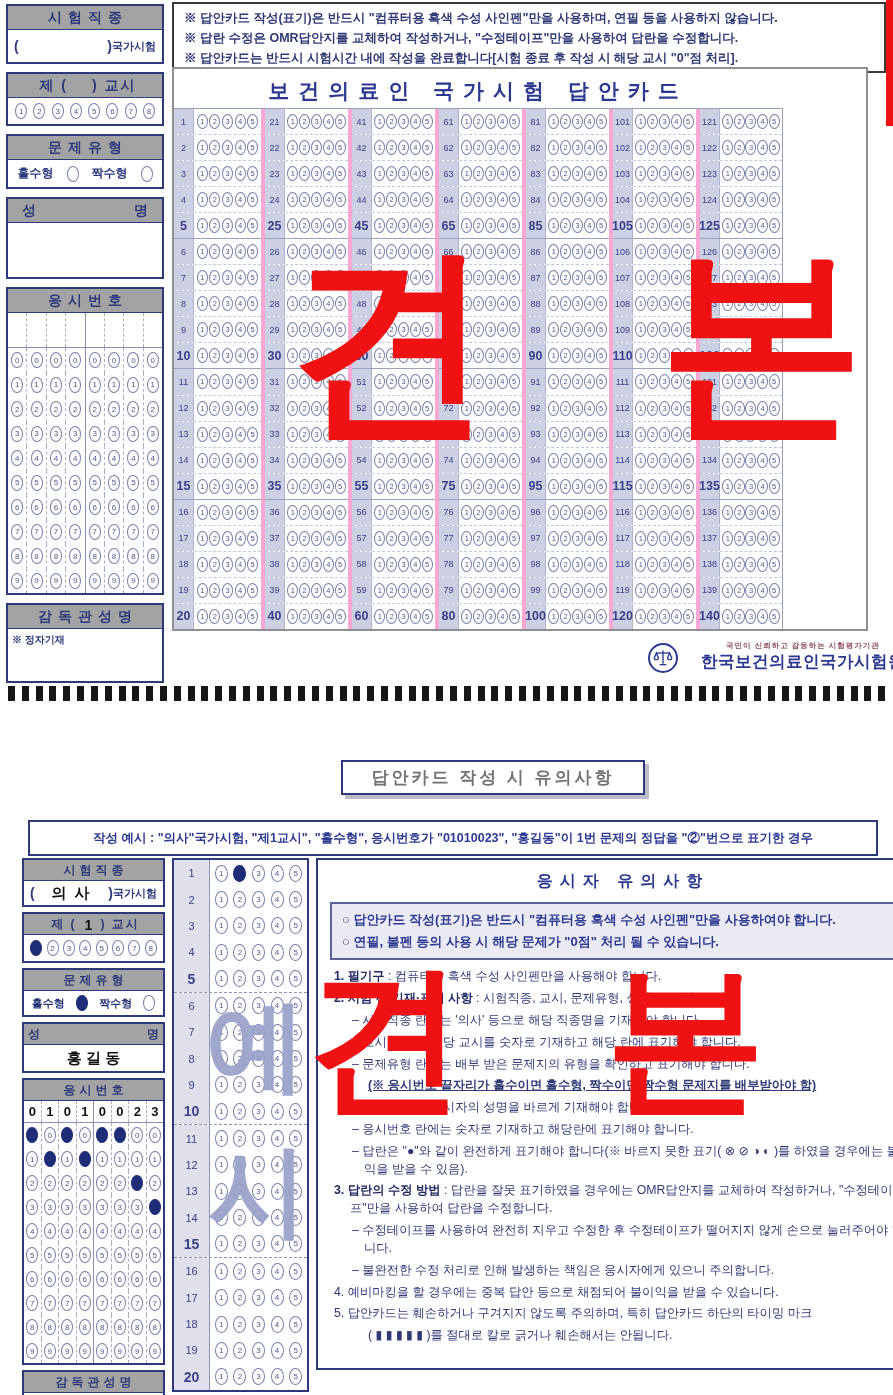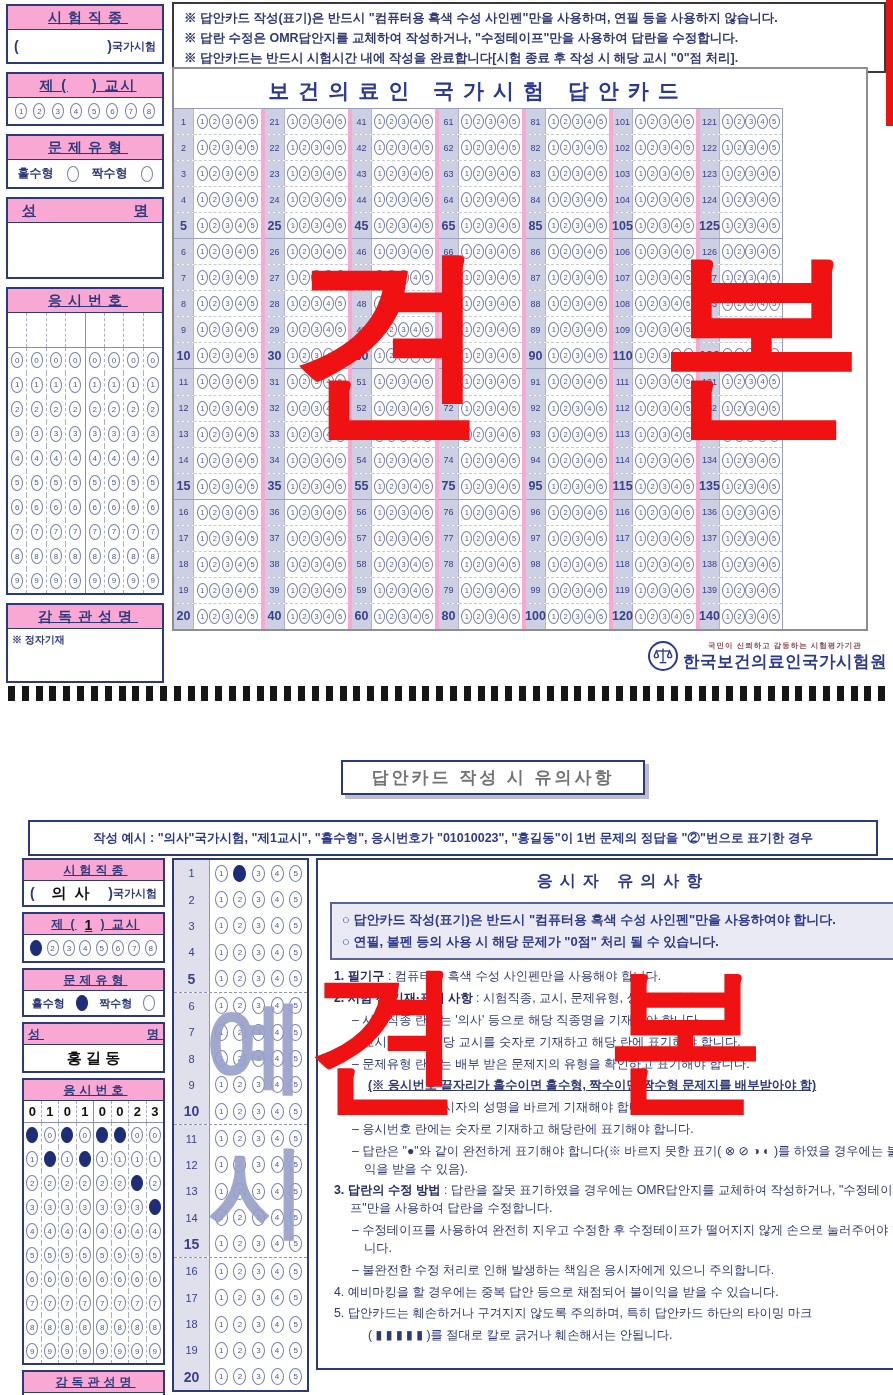--- a/index.html
+++ b/index.html
@@ -9,23 +9,23 @@
     font-family: "Liberation Sans", sans-serif; overflow: hidden;
   }
 
   
   .sidebar { position: absolute; }
   .sb-top   { left: 6px;  top: 4px;   width: 158px; }
   .sb-guide { left: 22px; top: 858px; width: 143px; }
   .sb-box { border: 2px solid #2c3a7c; background: #fff; margin-bottom: 8px; }
   .sb-guide .sb-box { margin-bottom: 5px; }
   .sb-head {
-    background: #f9a8d4; color: #2c3a7c; font-weight: bold; text-align: center;
+    background: #a3a3a3; color: #2c3a7c; font-weight: bold; text-align: center;
     border-bottom: 1px solid #2c3a7c; letter-spacing: 6px; padding: 3px 0 2px 6px;
-    font-size: 14px; white-space: nowrap; overflow: hidden; text-decoration: underline;
+    font-size: 14px; white-space: nowrap; overflow: hidden;
   }
   .sb-guide .sb-head { font-size: 12px; letter-spacing: 4px; padding: 2px 0 1px 4px; }
   .exam-row { display: flex; align-items: center; justify-content: space-between; padding: 5px 6px; color: #1a1a1a; }
   .sb-top .exam-row { height: 32px; }
   .sb-guide .exam-row { height: 24px; }
   .exam-paren { color: #2c3a7c; font-weight: bold; font-size: 14px; }
   .exam-val { font-weight: bold; font-size: 15px; letter-spacing: 2px; color: #111; flex: 1; text-align: center; }
   .exam-suffix { color: #2c3a7c; font-weight: bold; font-size: 11px; }
   .period-head { display: flex; align-items: center; justify-content: center; gap: 4px; }
   .period-val { color: #111; font-size: 14px; min-width: 16px; text-align: center; letter-spacing: 0; }
@@ -76,21 +76,21 @@
   .grid-col:first-child { border-left: none; }
   .grid-col:last-child { border-right: 1px solid #979dbd; }
   .grid-row { flex: 1; display: flex; align-items: stretch; border-bottom: 1px dashed #c6c9dc; }
   .grid-row.fifth { border-bottom: 1px solid #9aa0c0; }
   .grid-row:last-child { border-bottom: none; }
   .qnum { width: 20px; background: #cdd0e3; color: #39418c; font-size: 9px; display: flex; align-items: center; justify-content: center; border-right: 1px solid #b0b4cc; }
   .qnum.big { font-size: 12.5px; font-weight: bold; }
   .bubs { flex: 1; display: flex; align-items: center; justify-content: space-around; padding: 0 2px; background: #fff; }
 
   
-  .logo { position: absolute; left: 648px; top: 641px; width: 240px; display: flex; align-items: flex-start; gap: 5px; }
+  .logo { position: absolute; left: 648px; top: 641px; width: 240px; display: flex; align-items: flex-end; gap: 23px; }
   .logo-circle { width: 30px; height: 30px; border: 2px solid #2b3990; border-radius: 50%; display: flex; align-items: center; justify-content: center; flex: none; }
   .logo-text { display: flex; flex-direction: column; align-items: center; }
   .logo-slogan { font-size: 7.5px; color: #8a4a55; letter-spacing: 1px; font-weight: bold; }
   .logo-org { font-size: 16.5px; font-weight: bold; color: #2b3990; letter-spacing: 0.5px; white-space: nowrap; }
   .red-edge { position: absolute; left: 886px; top: 0; width: 7px; height: 126px; background: #ee1111; }
   .timing-row { position: absolute; left: 8px; top: 686px; width: 878px; height: 15px; display: flex; justify-content: space-between; }
   .tbar { width: 7px; background: #161616; }
 
   
   .guide-title {

